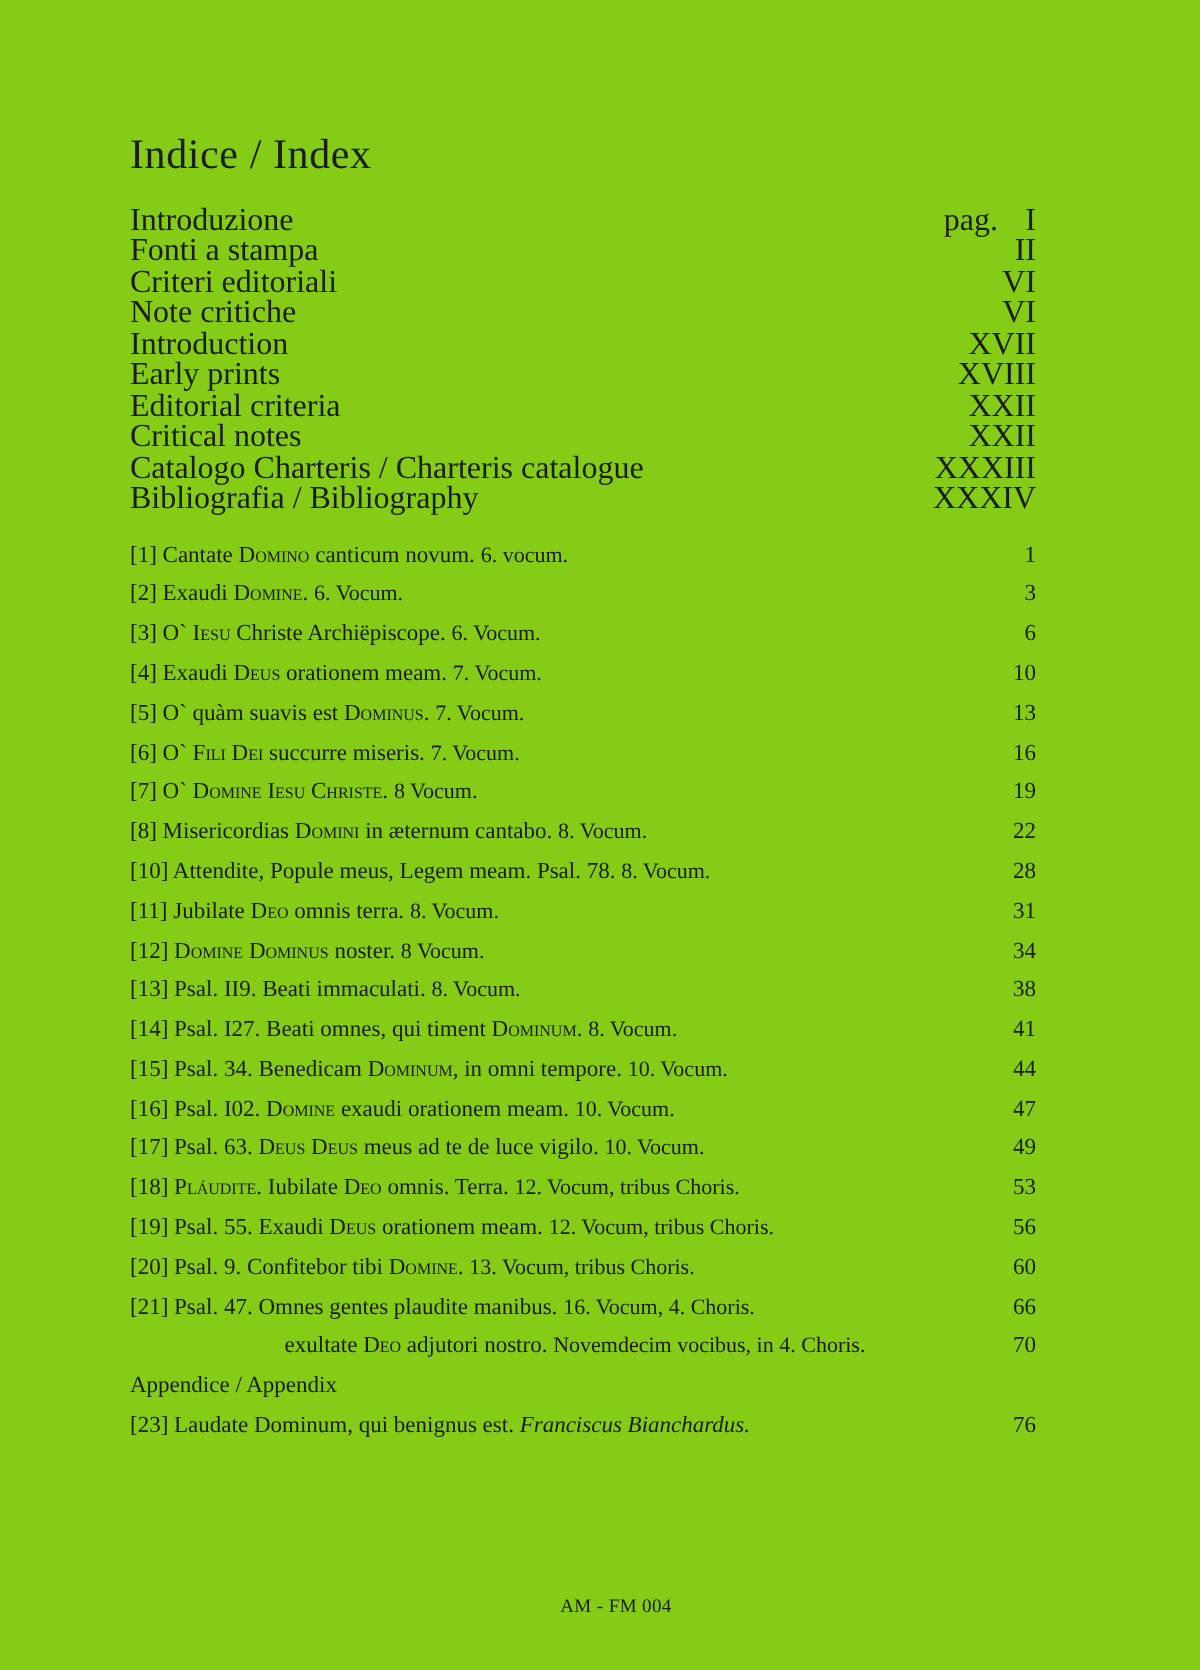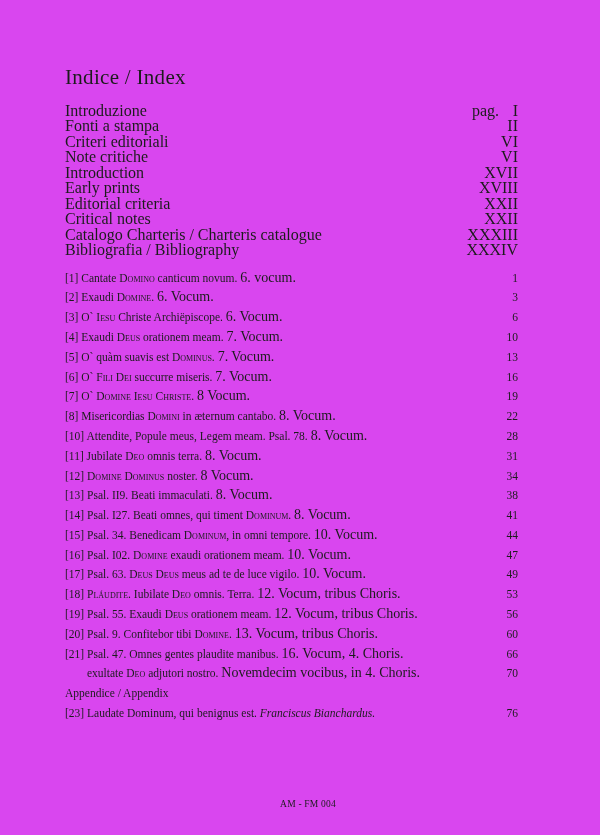--- a/index.html
+++ b/index.html
@@ -1,40 +1,40 @@
 <!DOCTYPE html>
 <html><head>
 <meta charset="utf-8">
 <style>
   html, body { margin:0; padding:0; background:#ffffff; }
   .page {
-    position:relative; width:600px; height:835px; background:#d946ef;
+    position:relative; width:600px; height:835px; background:#84cc16;
     color:#1c1c1c; font-family:"Liberation Serif","DejaVu Serif",serif;
     overflow:hidden;
   }
   .content { position:absolute; left:65px; top:64px; width:453px; }
   .title {
     font-size:21px; font-weight:400; margin:0 0 13px 0;
     line-height:26px; letter-spacing:0.3px;
   }
   .front { margin-bottom:14px; }
   .front-row { display:flex; align-items:baseline; font-size:16px; line-height:15.45px; }
   .front-label { flex:1; }
   .front-pag { margin-right:6px; }
   .front-num { min-width:13px; text-align:right; }
   .entries { }
   .entry {
     position:relative; padding-right:30px; margin-bottom:7.1px;
     font-size:11.5px; line-height:12.7px;
   }
   .entry-line { white-space:nowrap; }
-  .entry-line2 { margin-top:1px; padding-left:22px; }
+  .entry-line2 { margin-top:1px; padding-left:22px;text-align:center; }
   .entry-page { position:absolute; right:0; top:0; }
   .sc { font-variant:small-caps; }
-  .sm { font-size:14px;font-family:Liberation Serif, serif; }
+  .sm { font-size:11px;font-family:Liberation Serif, serif; }
   .it { font-style:italic; }
   .footer {
     position:absolute; left:16px; right:0; top:799px; text-align:center;
     font-size:9.5px; letter-spacing:0.2px;
   }
 </style>
 </head>
 <body>
 
 <div class="page">

